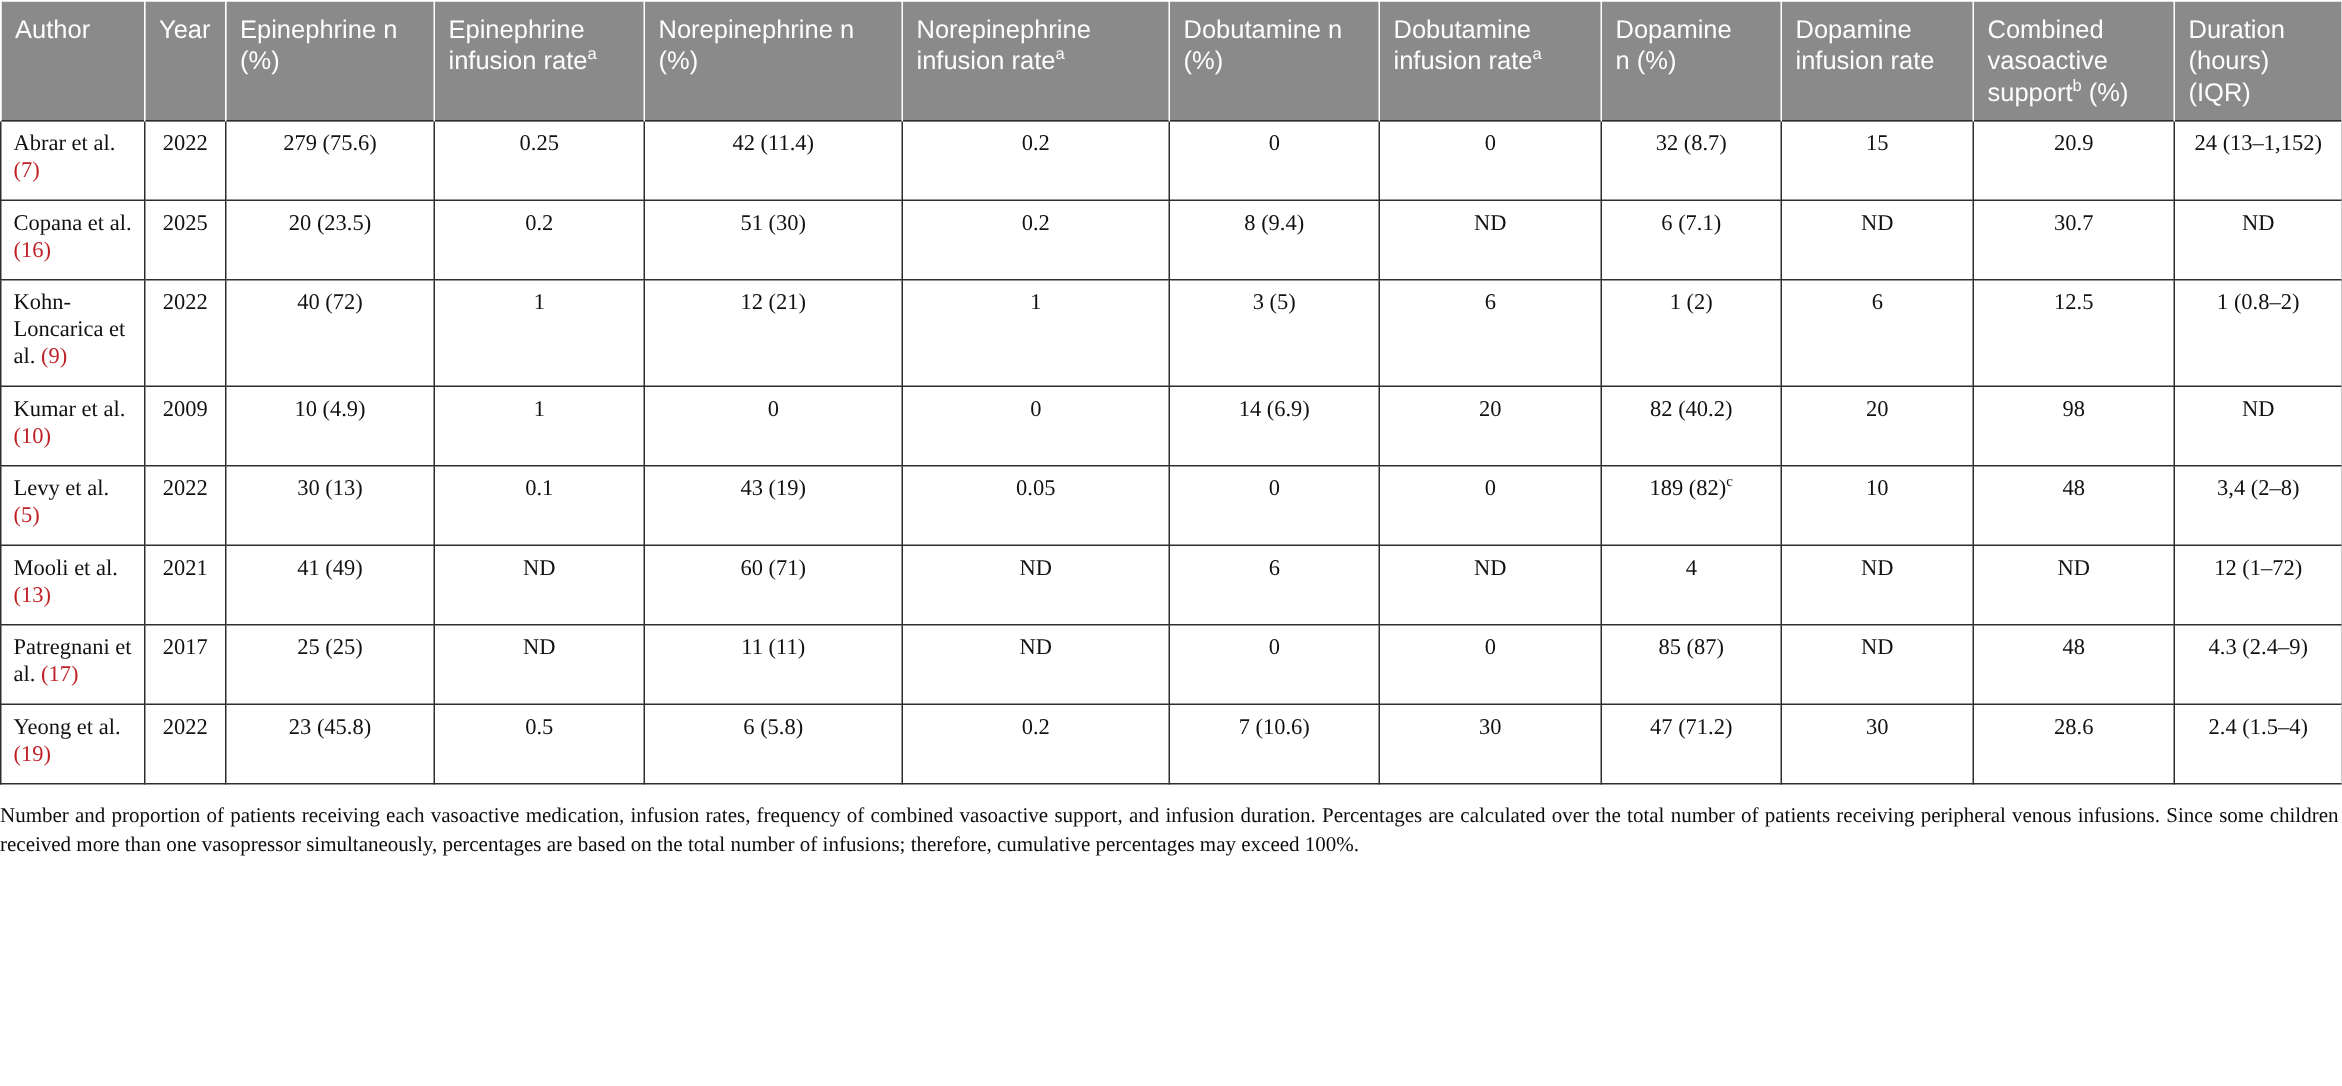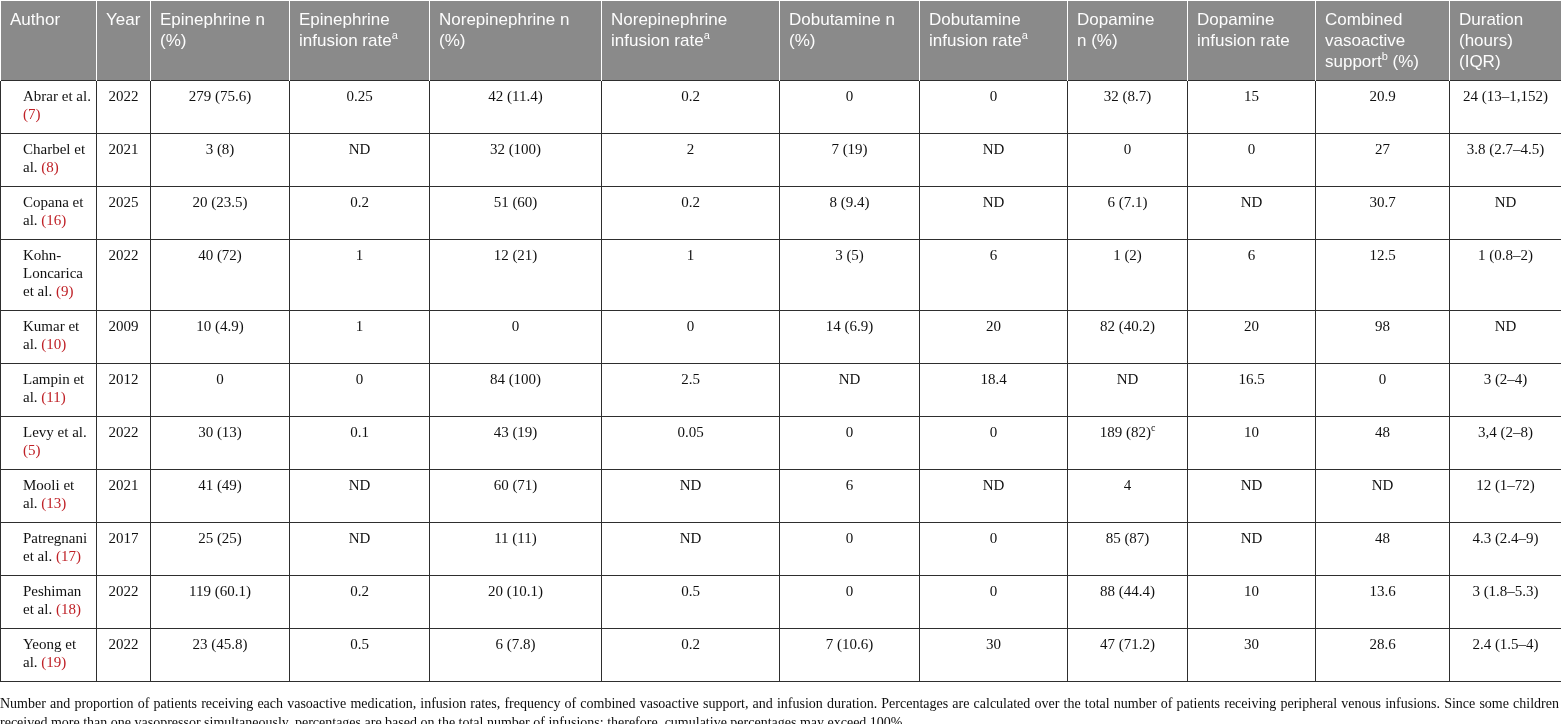--- a/index.html
+++ b/index.html
@@ -32,21 +32,21 @@
     border: 1px solid #2e2e2e;
     font-size: 15px;
     line-height: 18px;
     text-align: center;
     vertical-align: top;
     padding: 6px 4px 10px;
     overflow: hidden;
   }
   td.author {
     text-align: left;
-    padding-left: 22px;
+    padding-left: 8px;
     padding-right: 4px;
   }
   td sup { font-size: 10px; line-height: 0; }
   .citation { color: var(--citation, #bf2026); cursor: pointer; }
   .footnotes {
     padding: 12px 2px 8px 0;
     font-size: 14px;
     line-height: 19px;
     color: #0d0d0d;
   }
@@ -96,39 +96,25 @@
         <td data-name="table-cell">42 (11.4)</td>
         <td data-name="table-cell">0.2</td>
         <td data-name="table-cell">0</td>
         <td data-name="table-cell">0</td>
         <td data-name="table-cell">32 (8.7)</td>
         <td data-name="table-cell">15</td>
         <td data-name="table-cell">20.9</td>
         <td data-name="table-cell">24 (13–1,152)</td>
       </tr>
       <tr data-name="table-row">
-        <td class="author" data-name="author-cell">Charbel et al. <span class="citation" data-name="citation-link">(8)</span></td>
-        <td data-name="table-cell">2021</td>
-        <td data-name="table-cell">3 (8)</td>
-        <td data-name="table-cell">ND</td>
-        <td data-name="table-cell">32 (100)</td>
-        <td data-name="table-cell">2</td>
-        <td data-name="table-cell">7 (19)</td>
-        <td data-name="table-cell">ND</td>
-        <td data-name="table-cell">0</td>
-        <td data-name="table-cell">0</td>
-        <td data-name="table-cell">27</td>
-        <td data-name="table-cell">3.8 (2.7–4.5)</td>
-      </tr>
-      <tr data-name="table-row">
         <td class="author" data-name="author-cell">Copana et al. <span class="citation" data-name="citation-link">(16)</span></td>
         <td data-name="table-cell">2025</td>
         <td data-name="table-cell">20 (23.5)</td>
         <td data-name="table-cell">0.2</td>
-        <td data-name="table-cell">51 (60)</td>
+        <td data-name="table-cell">51 (30)</td>
         <td data-name="table-cell">0.2</td>
         <td data-name="table-cell">8 (9.4)</td>
         <td data-name="table-cell">ND</td>
         <td data-name="table-cell">6 (7.1)</td>
         <td data-name="table-cell">ND</td>
         <td data-name="table-cell">30.7</td>
         <td data-name="table-cell">ND</td>
       </tr>
       <tr data-name="table-row">
         <td class="author" data-name="author-cell">Kohn-Loncarica et al. <span class="citation" data-name="citation-link">(9)</span></td>
@@ -152,34 +138,20 @@
         <td data-name="table-cell">0</td>
         <td data-name="table-cell">0</td>
         <td data-name="table-cell">14 (6.9)</td>
         <td data-name="table-cell">20</td>
         <td data-name="table-cell">82 (40.2)</td>
         <td data-name="table-cell">20</td>
         <td data-name="table-cell">98</td>
         <td data-name="table-cell">ND</td>
       </tr>
       <tr data-name="table-row">
-        <td class="author" data-name="author-cell">Lampin et al. <span class="citation" data-name="citation-link">(11)</span></td>
-        <td data-name="table-cell">2012</td>
-        <td data-name="table-cell">0</td>
-        <td data-name="table-cell">0</td>
-        <td data-name="table-cell">84 (100)</td>
-        <td data-name="table-cell">2.5</td>
-        <td data-name="table-cell">ND</td>
-        <td data-name="table-cell">18.4</td>
-        <td data-name="table-cell">ND</td>
-        <td data-name="table-cell">16.5</td>
-        <td data-name="table-cell">0</td>
-        <td data-name="table-cell">3 (2–4)</td>
-      </tr>
-      <tr data-name="table-row">
         <td class="author" data-name="author-cell">Levy et al. <span class="citation" data-name="citation-link">(5)</span></td>
         <td data-name="table-cell">2022</td>
         <td data-name="table-cell">30 (13)</td>
         <td data-name="table-cell">0.1</td>
         <td data-name="table-cell">43 (19)</td>
         <td data-name="table-cell">0.05</td>
         <td data-name="table-cell">0</td>
         <td data-name="table-cell">0</td>
         <td data-name="table-cell">189 (82)<sup>c</sup></td>
         <td data-name="table-cell">10</td>
@@ -208,39 +180,25 @@
         <td data-name="table-cell">11 (11)</td>
         <td data-name="table-cell">ND</td>
         <td data-name="table-cell">0</td>
         <td data-name="table-cell">0</td>
         <td data-name="table-cell">85 (87)</td>
         <td data-name="table-cell">ND</td>
         <td data-name="table-cell">48</td>
         <td data-name="table-cell">4.3 (2.4–9)</td>
       </tr>
       <tr data-name="table-row">
-        <td class="author" data-name="author-cell">Peshiman et al. <span class="citation" data-name="citation-link">(18)</span></td>
-        <td data-name="table-cell">2022</td>
-        <td data-name="table-cell">119 (60.1)</td>
-        <td data-name="table-cell">0.2</td>
-        <td data-name="table-cell">20 (10.1)</td>
-        <td data-name="table-cell">0.5</td>
-        <td data-name="table-cell">0</td>
-        <td data-name="table-cell">0</td>
-        <td data-name="table-cell">88 (44.4)</td>
-        <td data-name="table-cell">10</td>
-        <td data-name="table-cell">13.6</td>
-        <td data-name="table-cell">3 (1.8–5.3)</td>
-      </tr>
-      <tr data-name="table-row">
         <td class="author" data-name="author-cell">Yeong et al. <span class="citation" data-name="citation-link">(19)</span></td>
         <td data-name="table-cell">2022</td>
         <td data-name="table-cell">23 (45.8)</td>
         <td data-name="table-cell">0.5</td>
-        <td data-name="table-cell">6 (7.8)</td>
+        <td data-name="table-cell">6 (5.8)</td>
         <td data-name="table-cell">0.2</td>
         <td data-name="table-cell">7 (10.6)</td>
         <td data-name="table-cell">30</td>
         <td data-name="table-cell">47 (71.2)</td>
         <td data-name="table-cell">30</td>
         <td data-name="table-cell">28.6</td>
         <td data-name="table-cell">2.4 (1.5–4)</td>
       </tr>
     </tbody>
 </table>

